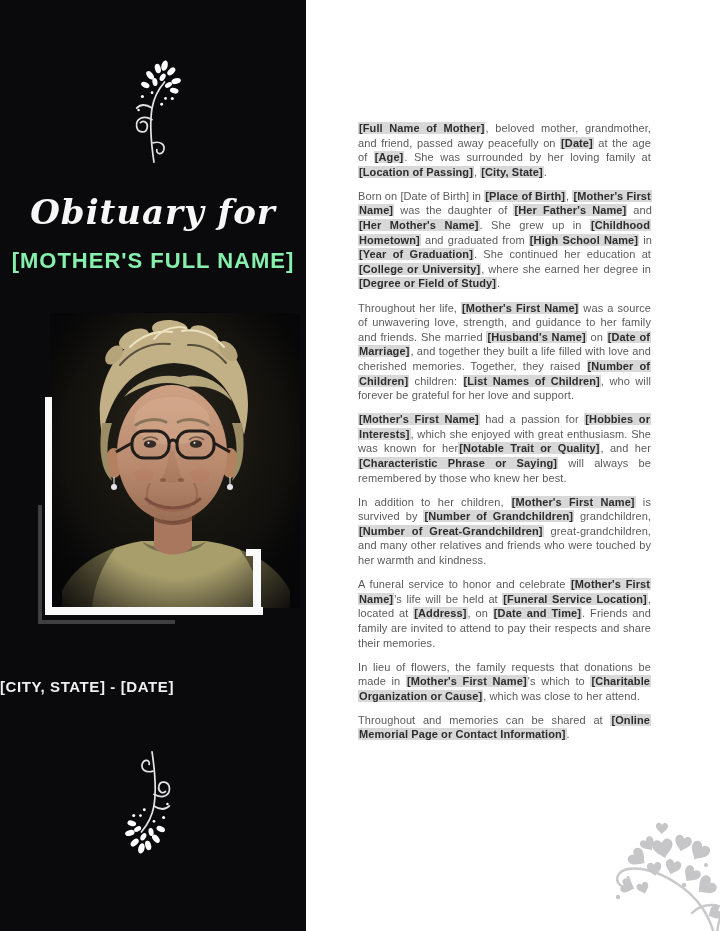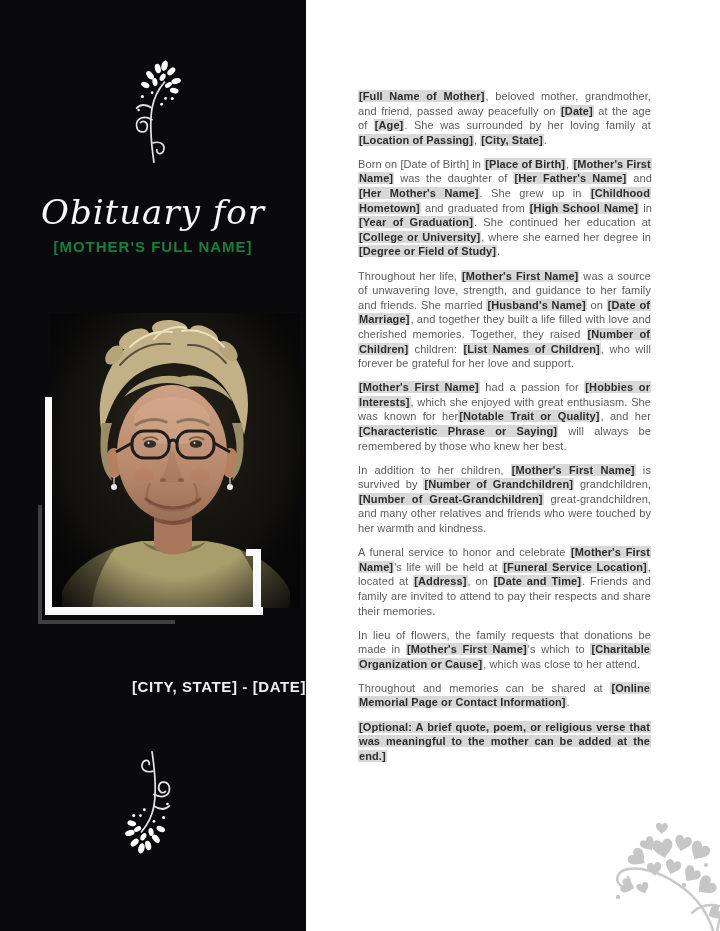--- a/index.html
+++ b/index.html
@@ -15,48 +15,48 @@
     background:#0a0a0c; color:#f2f2f2;
   }
   .orn-top { position:absolute; top:56px; left:50%; transform:translateX(-50%);
              width:68px; height:108px; }
   .orn-bottom { position:absolute; top:750px; left:50%;
                 transform:translateX(-50%) rotate(180deg);
                 width:68px; height:108px; }
 
   .title-block { position:absolute; top:192px; left:0; width:100%; text-align:center; }
   .script-title {
-    font-family:"DejaVu Serif", serif; font-style:italic; font-weight:400;
+    font-family:"DejaVu Serif", serif; font-style:italic; font-weight:700;
     font-size:34px; line-height:40px; color:#f7f7f7; letter-spacing:1px;
   }
   .name-line {
-    margin-top:6px; font-size:15px; letter-spacing:1px;
-    color:#15803d; font-weight:600;
+    margin-top:16px; font-size:22px; letter-spacing:1px;
+    color:#86efac; font-weight:600;
   }
 
   .photo-wrap { position:absolute; left:50px; top:313px; width:250px; height:295px; }
   .photo-wrap svg { display:block; width:250px; height:295px; }
 
   
   .fl { position:absolute; background:#fafafa; }
   .fl-left      { left:45px;  top:397px; width:7px;   height:218px; }
   .fl-bottom    { left:45px;  top:607px; width:218px; height:8px;   }
   .fl-right     { left:253px; top:549px; width:8px;   height:66px;  }
   .fl-right-cap { left:246px; top:549px; width:15px;  height:7px;   }
   .fl-sh { position:absolute; background:#3f3f42; }
   .fl-shadow-v  { left:38px;  top:505px; width:4px;   height:119px; }
   .fl-shadow-h  { left:38px;  top:620px; width:137px; height:4px;   }
 
   .city-date {
-    position:absolute; top:678px; left:0; width:100%; text-align:right;
+    position:absolute; top:678px; left:0; width:100%; text-align:left;
     font-size:15px; letter-spacing:0.6px; color:#f0f0f0; font-weight:600;
   }
 
   
-  .content { position:absolute; left:358px; top:89px; width:293px; }
+  .content { position:absolute; left:358px; top:121px; width:293px; }
   .para {
     margin:0 0 9.5px 0; font-size:11px; line-height:14.6px;
     text-align:justify; color:#5a5a5c; letter-spacing:0.1px;
   }
   .plain { font-weight:normal; }
   .ph {
     font-weight:bold; color:#2d2d2f; background:#d8d8d8;
     padding:0 1px; box-decoration-break:clone; -webkit-box-decoration-break:clone;
   }
 
@@ -226,21 +226,20 @@
 
   <main class="content">
       <p class="para"><span class="ph">[Full Name of Mother]</span><span class="plain">, beloved mother, grandmother, and friend, passed away peacefully on </span><span class="ph">[Date]</span><span class="plain"> at the age of </span><span class="ph">[Age]</span><span class="plain">. She was surrounded by her loving family at </span><span class="ph">[Location of Passing]</span><span class="plain">, </span><span class="ph">[City, State]</span><span class="plain">.</span></p>
       <p class="para"><span class="plain">Born on [Date of Birth] in </span><span class="ph">[Place of Birth]</span><span class="plain">, </span><span class="ph">[Mother's First Name]</span><span class="plain"> was the daughter of </span><span class="ph">[Her Father's Name]</span><span class="plain"> and </span><span class="ph">[Her Mother's Name]</span><span class="plain">. She grew up in </span><span class="ph">[Childhood Hometown]</span><span class="plain"> and graduated from </span><span class="ph">[High School Name]</span><span class="plain"> in </span><span class="ph">[Year of Graduation]</span><span class="plain">. She continued her education at </span><span class="ph">[College or University]</span><span class="plain">, where she earned her degree in </span><span class="ph">[Degree or Field of Study]</span><span class="plain">.</span></p>
       <p class="para"><span class="plain">Throughout her life, </span><span class="ph">[Mother's First Name]</span><span class="plain"> was a source of unwavering love, strength, and guidance to her family and friends. She married </span><span class="ph">[Husband's Name]</span><span class="plain"> on </span><span class="ph">[Date of Marriage]</span><span class="plain">, and together they built a life filled with love and cherished memories. Together, they raised </span><span class="ph">[Number of Children]</span><span class="plain"> children: </span><span class="ph">[List Names of Children]</span><span class="plain">, who will forever be grateful for her love and support.</span></p>
       <p class="para"><span class="ph">[Mother's First Name]</span><span class="plain"> had a passion for </span><span class="ph">[Hobbies or Interests]</span><span class="plain">, which she enjoyed with great enthusiasm. She was known for her</span><span class="ph">[Notable Trait or Quality]</span><span class="plain">, and her </span><span class="ph">[Characteristic Phrase or Saying]</span><span class="plain"> will always be remembered by those who knew her best.</span></p>
       <p class="para"><span class="plain">In addition to her children, </span><span class="ph">[Mother's First Name]</span><span class="plain"> is survived by </span><span class="ph">[Number of Grandchildren]</span><span class="plain"> grandchildren, </span><span class="ph">[Number of Great-Grandchildren]</span><span class="plain"> great-grandchildren, and many other relatives and friends who were touched by her warmth and kindness.</span></p>
       <p class="para"><span class="plain">A funeral service to honor and celebrate </span><span class="ph">[Mother's First Name]</span><span class="plain">'s life will be held at </span><span class="ph">[Funeral Service Location]</span><span class="plain">, located at </span><span class="ph">[Address]</span><span class="plain">, on </span><span class="ph">[Date and Time]</span><span class="plain">. Friends and family are invited to attend to pay their respects and share their memories.</span></p>
       <p class="para"><span class="plain">In lieu of flowers, the family requests that donations be made in </span><span class="ph">[Mother's First Name]</span><span class="plain">'s which to </span><span class="ph">[Charitable Organization or Cause]</span><span class="plain">, which was close to her attend.</span></p>
       <p class="para"><span class="plain">Throughout and memories can be shared at </span><span class="ph">[Online Memorial Page or Contact Information]</span><span class="plain">.</span></p>
-      <p class="para"><span class="ph">[Optional: A brief quote, poem, or religious verse that was meaningful to the mother can be added at the end.]</span></p>
     </main>
 
   <svg class="corner-orn" viewBox="0 0 132 120">
     <g fill="none" stroke="#c9c9cc" stroke-width="2.4" stroke-linecap="round">
       <path d="M120 120 C114 94 102 76 80 62 C62 50 44 46 32 48"></path>
       <path d="M32 48 C22 50 18 58 24 64 C30 68 36 62 32 56"></path>
       <path d="M120 120 C122 98 127 86 132 80"></path>
       <path d="M96 92 C104 84 116 82 126 86"></path>
     </g>
     <g fill="#c6c6c9">

